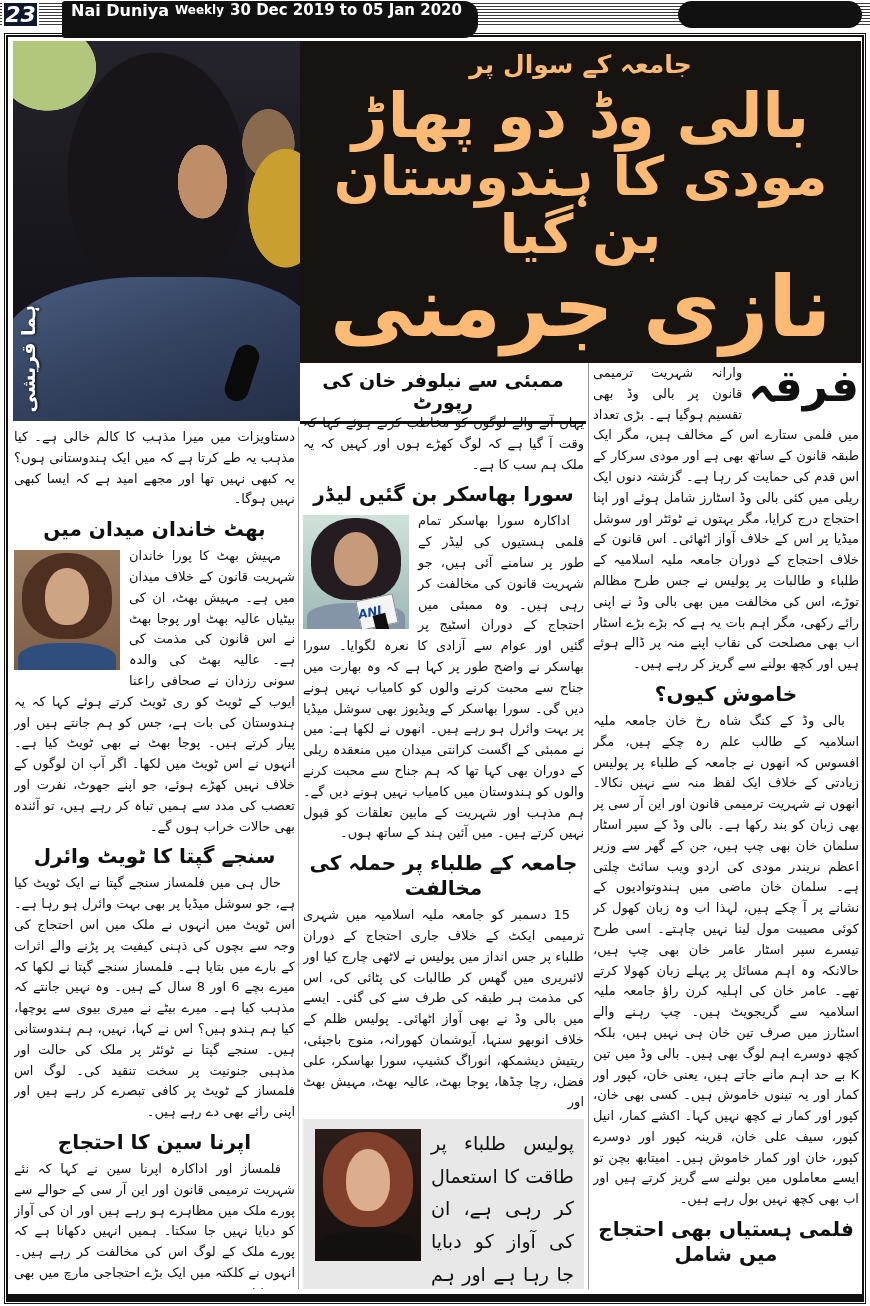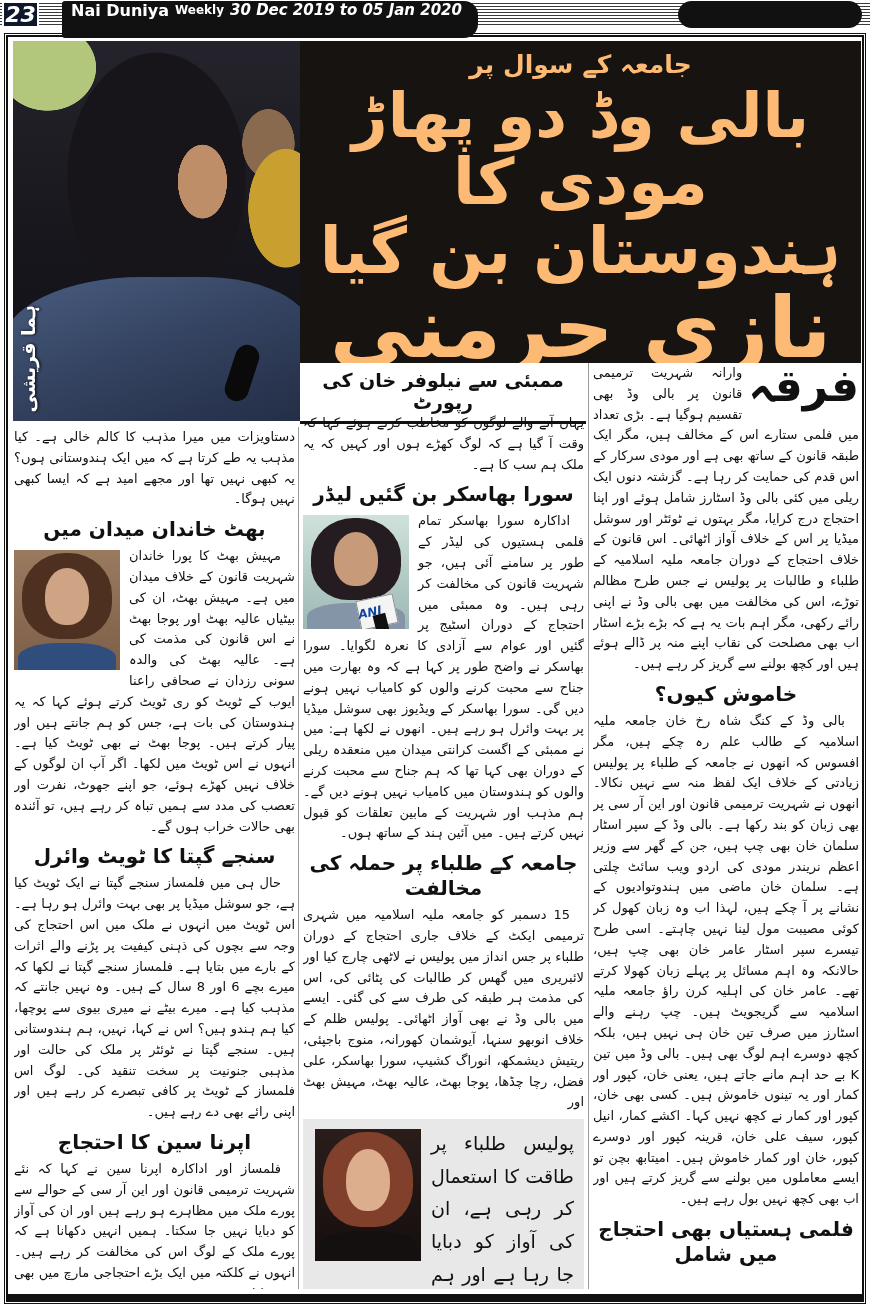--- a/index.html
+++ b/index.html
@@ -11,21 +11,21 @@
   .stripes { position:absolute; top:3px; left:0; right:0; height:24px;
              background:repeating-linear-gradient(to bottom,#3a3a3a 0 1px,#fff 1px 3px); }
   .page-num { position:absolute; top:1px; left:2px; width:37px; height:27px; background:#0f172a;
               color:#fff; font-weight:bold; font-style:italic; font-size:22px; text-align:center;
               line-height:27px; box-shadow:inset 0 0 0 2px #fff; }
   .mast-pill { position:absolute; top:1px; left:42px; height:37px; padding:0 16px 0 9px; background:#111;
                border-radius:3px 14px 14px 3px; color:#fff; display:flex; align-items:flex-start; gap:6px;
                white-space:nowrap;margin-left:20px; }
   .mast-title { font-size:16px; font-weight:bold; }
   .mast-weekly { font-size:12px; font-weight:bold; position:relative; top:2px; }
-  .mast-date { font-size:15px; font-weight:bold;font-style:italic; }
+  .mast-date { font-size:15px; font-weight:bold; }
   .mast-right-box { position:absolute; top:1px; left:678px; width:184px; height:27px; background:#111;
                     border-radius:14px; }
 
   
   .frame { position:absolute; top:33px; left:4px; width:860px; height:1269px; border:1px solid #111; }
   .frame-inner { position:absolute; inset:1px; border:2px solid #111; }
   .bottom-bar { position:absolute; left:0; right:0; bottom:0; height:6px; background:#111; }
 
   
   .lead-photo { position:absolute; left:5px; top:4px; width:287px; height:380px; overflow:hidden;
@@ -42,21 +42,21 @@
   .lead-photo .mic { position:absolute; right:16%; bottom:5%; width:24px; height:58px; background:#0a0a0a;
       border-radius:12px; transform:rotate(18deg); }
   .photo-credit-vert { position:absolute; left:4px; bottom:8px; color:#fff; font-weight:bold; font-size:19px;
       writing-mode:vertical-rl; transform:rotate(180deg); text-shadow:0 1px 3px #000; }
 
   
   .headline-box { position:absolute; left:292px; top:4px; width:561px; height:322px; background:#171310;
       color:#fdba74; text-align:center; direction:rtl; overflow:hidden; }
   .kicker { font-size:25px; font-weight:bold; margin-top:9px; }
   .hl1 { font-size:62px; font-weight:bold; line-height:1.05; margin-top:4px; }
-  .hl2 { font-size:64px; font-weight:bold; line-height:1.08; }
+  .hl2 { font-size:54px; font-weight:bold; line-height:1.08; }
   .hl3 { font-size:84px; font-weight:bold; line-height:1.02; }
 
   
   .byline-box { position:absolute; left:292px; top:332px; width:286px; text-align:center; direction:rtl;
       font-size:19px; font-weight:bold; border-bottom:3px solid #111; padding-bottom:8px; }
 
   
   .col { position:absolute; direction:rtl; text-align:justify; font-size:13px; line-height:1.6;
          overflow:hidden; }
   .col-left  { left:6px;   top:390px; width:281px; height:862px; }

